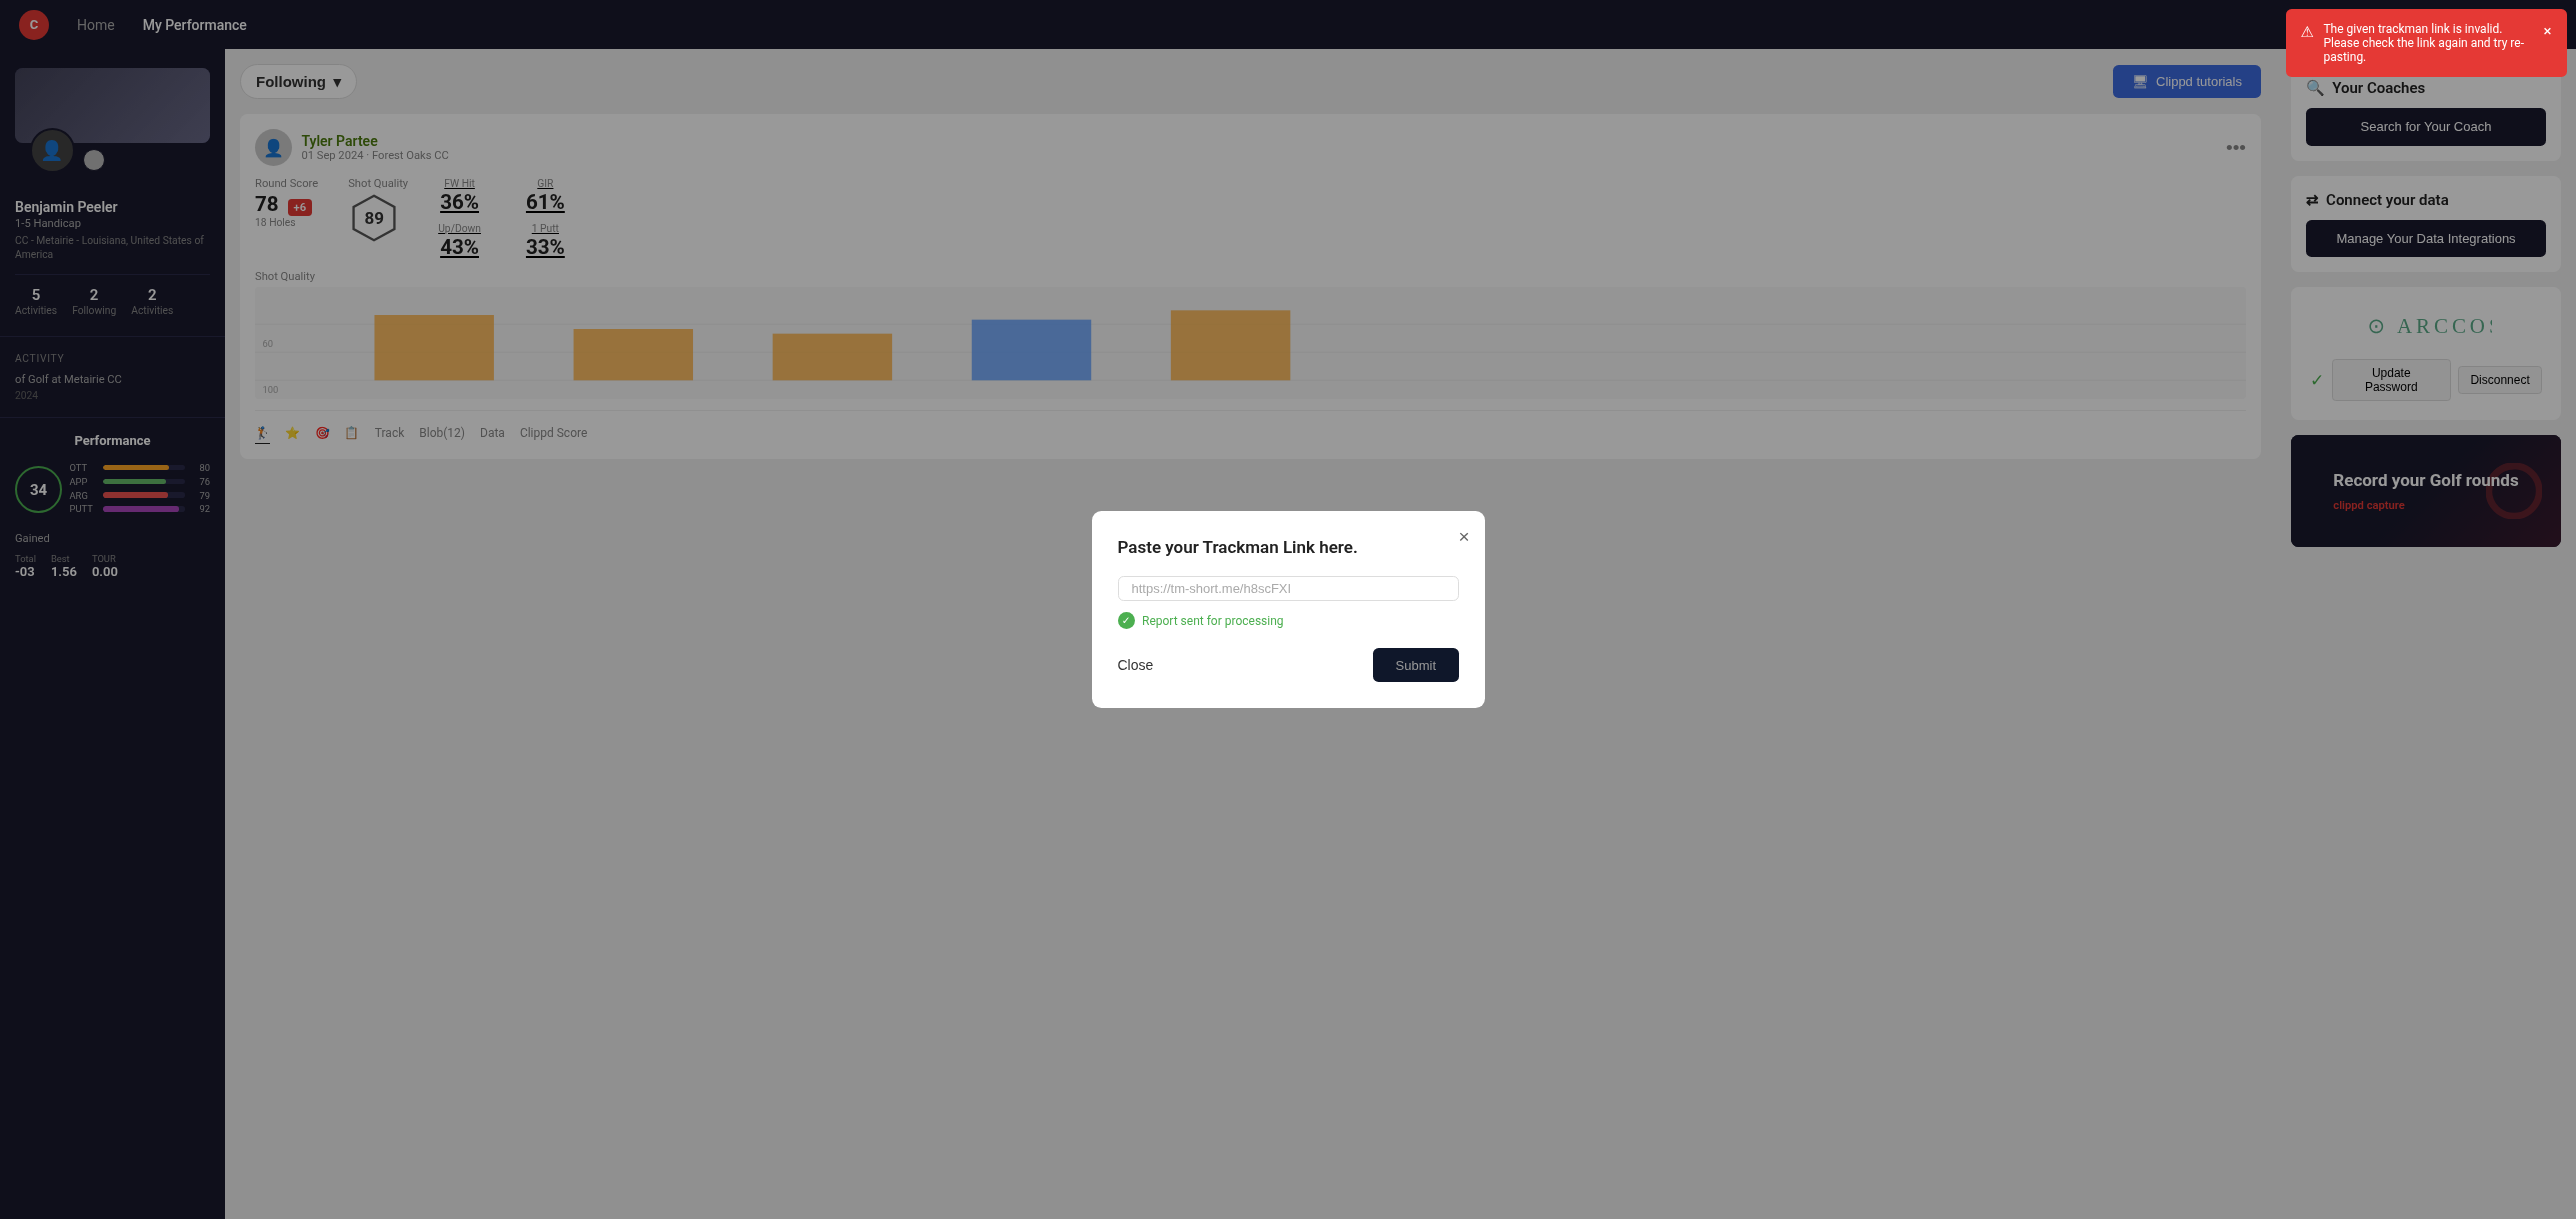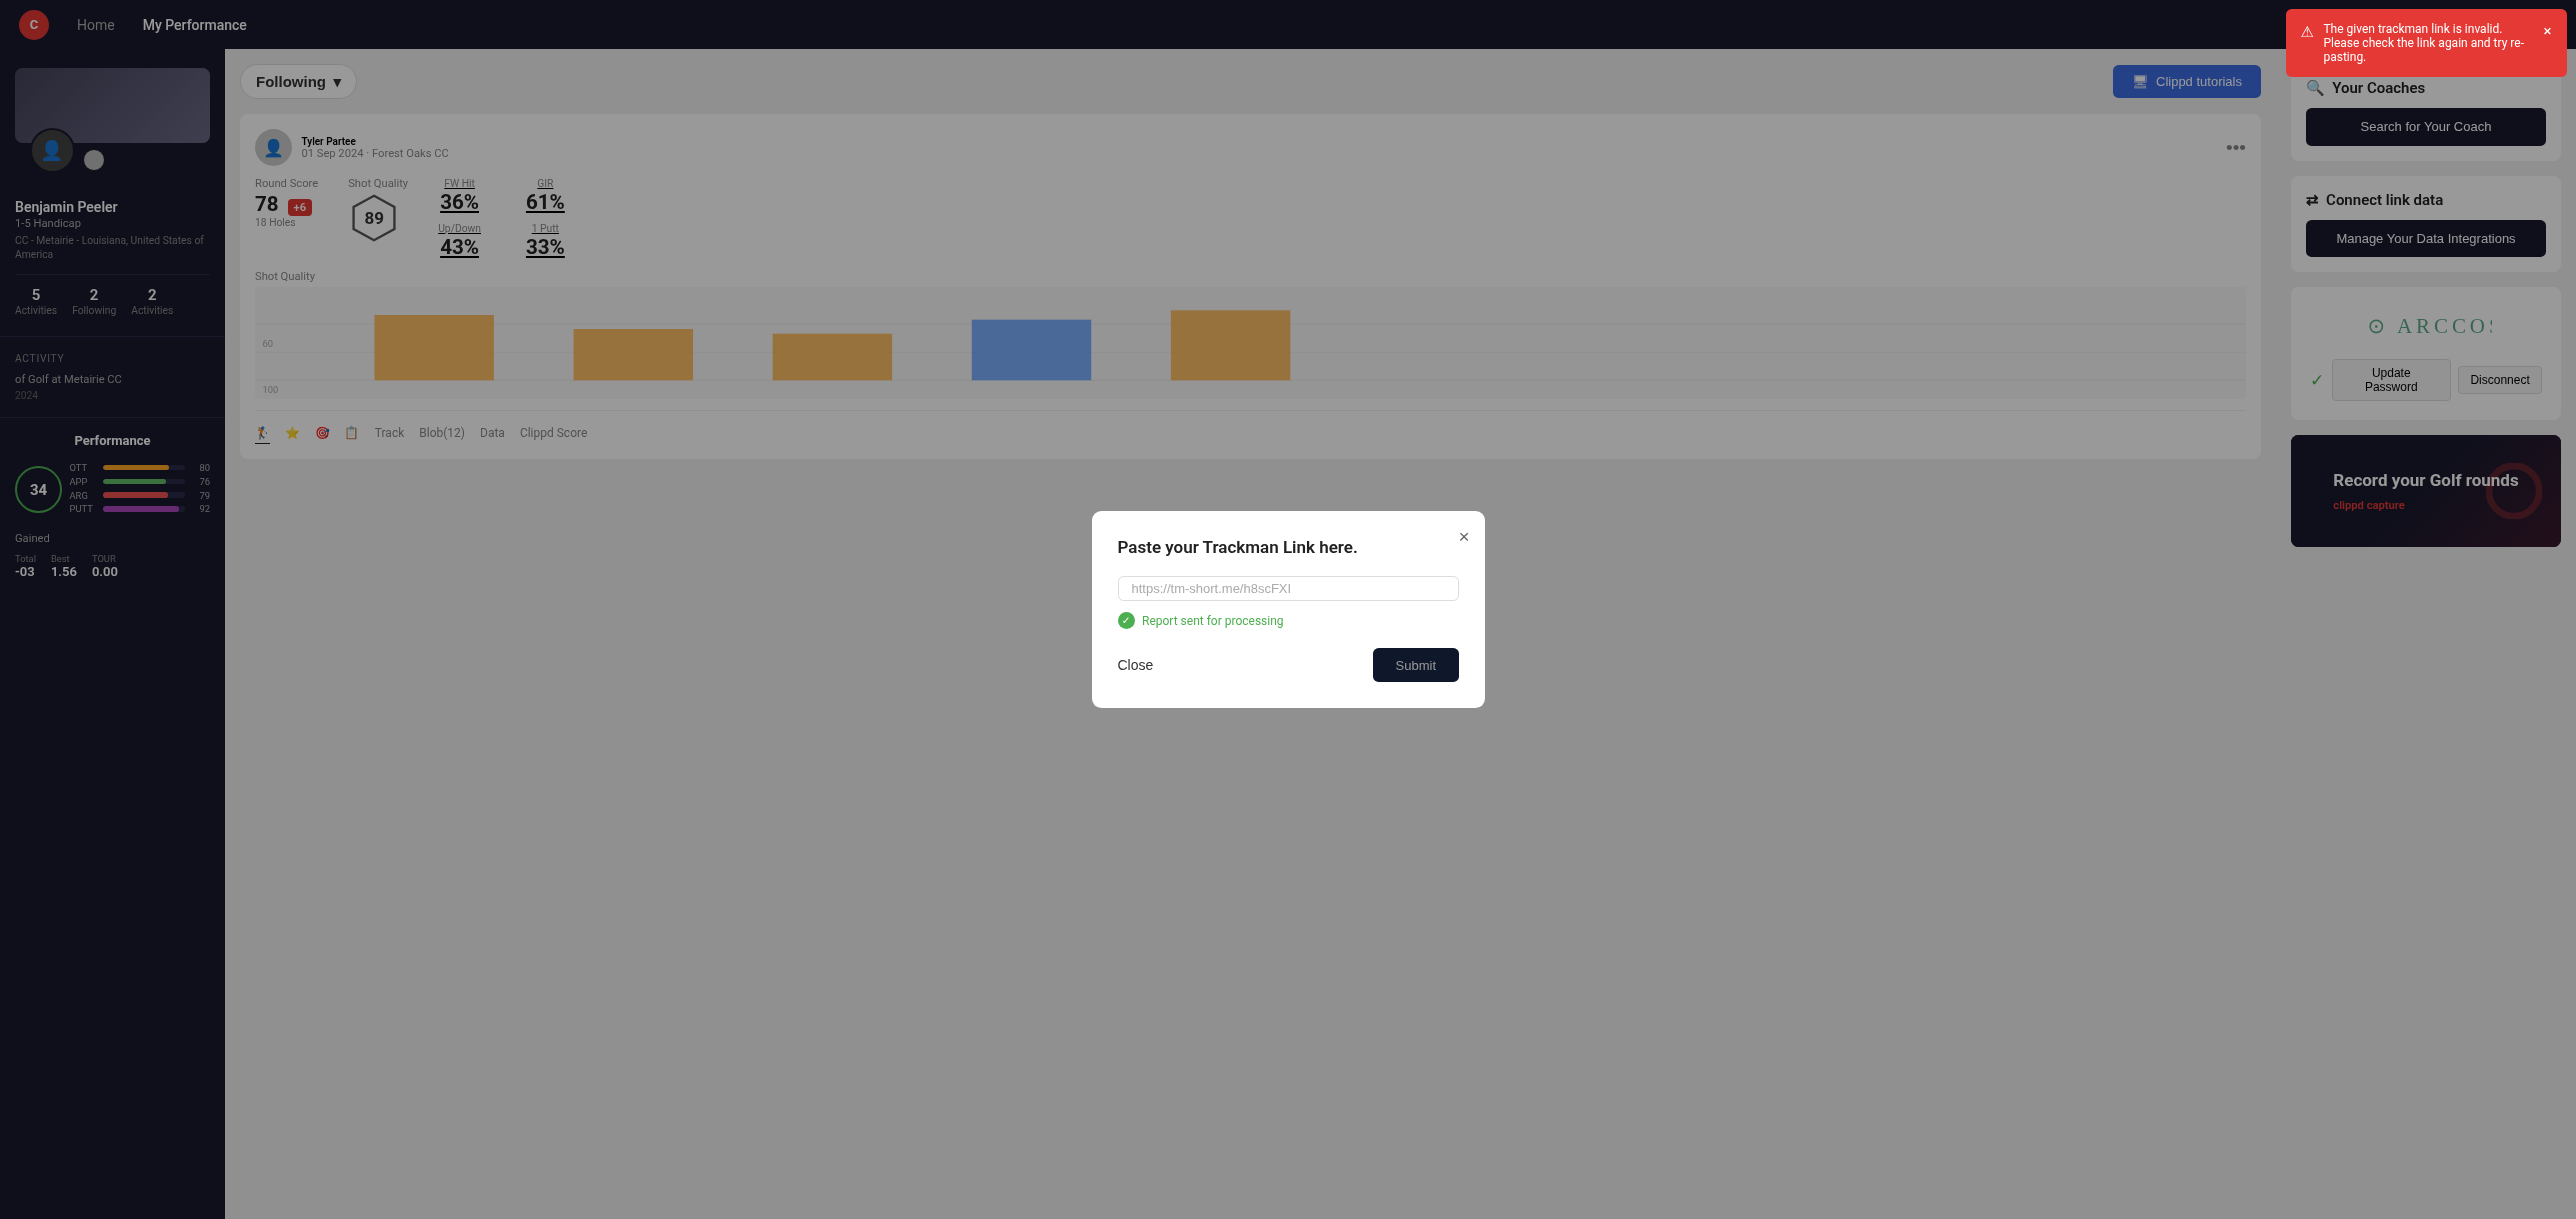--- a/index.html
+++ b/index.html
@@ -336,22 +336,22 @@
       background: #ccc;
       display: flex;
       align-items: center;
       justify-content: center;
       color: #888;
       font-size: 17px;
       flex-shrink: 0;
     }
     .feed-user-name {
       font-weight: 600;
-      font-size: 10px;
-      color: #000000;
+      font-size: 14px;
+      color: #4d7c0f;
     }
     .feed-user-meta {
       font-size: 11.2px;
       color: #888;
     }
     .feed-more-btn {
       background: none;
       border: none;
       cursor: pointer;
       color: #888;
@@ -933,21 +933,21 @@
       <div class="right-card-title">
         <span>🔍</span>
         <span>Your Coaches</span>
       </div>
       <button class="search-coach-btn">Search for Your Coach</button>
     </div>
 
     <div class="right-card">
       <div class="connect-data-title">
         <span>⇄</span>
-        <span>Connect link data</span>
+        <span>Connect your data</span>
       </div>
       <button class="manage-integrations-btn">Manage Your Data Integrations</button>
     </div>
 
     <div class="arccos-card">
       <div class="arccos-logo">
         <svg width="131" height="37" viewBox="0 0 200 50" style="font-size:24px">
           <text x="10" y="38" font-size="32" font-weight="300" fill="#5aaa88" font-family="serif" letter-spacing="6">⊙ ARCCOS</text>
         </svg>
       </div>

